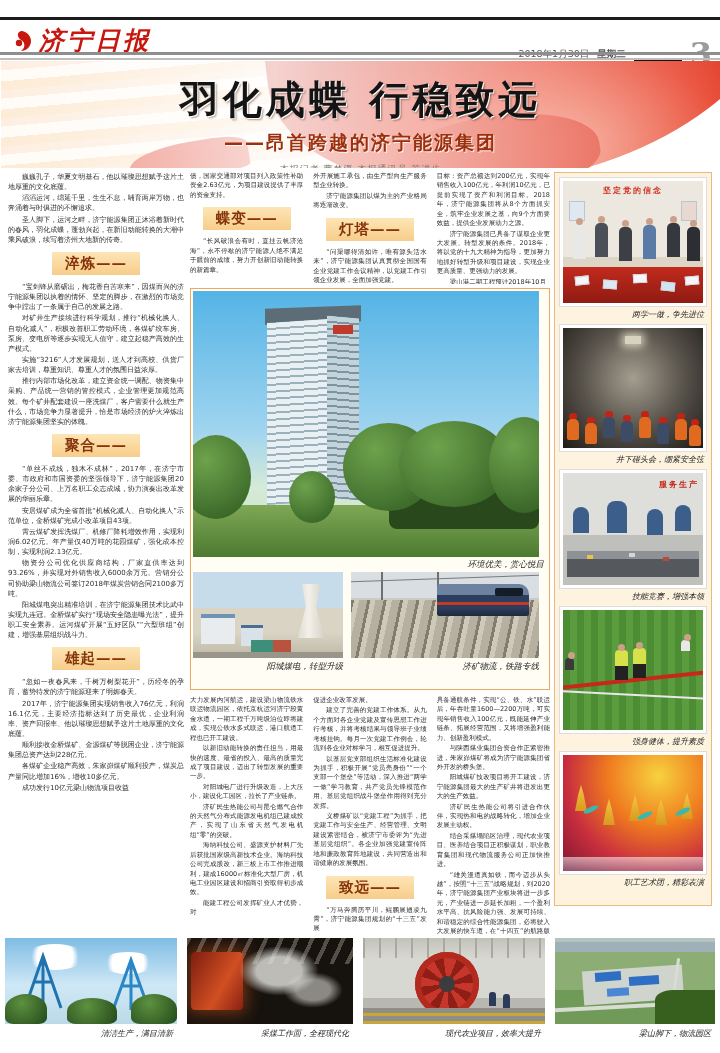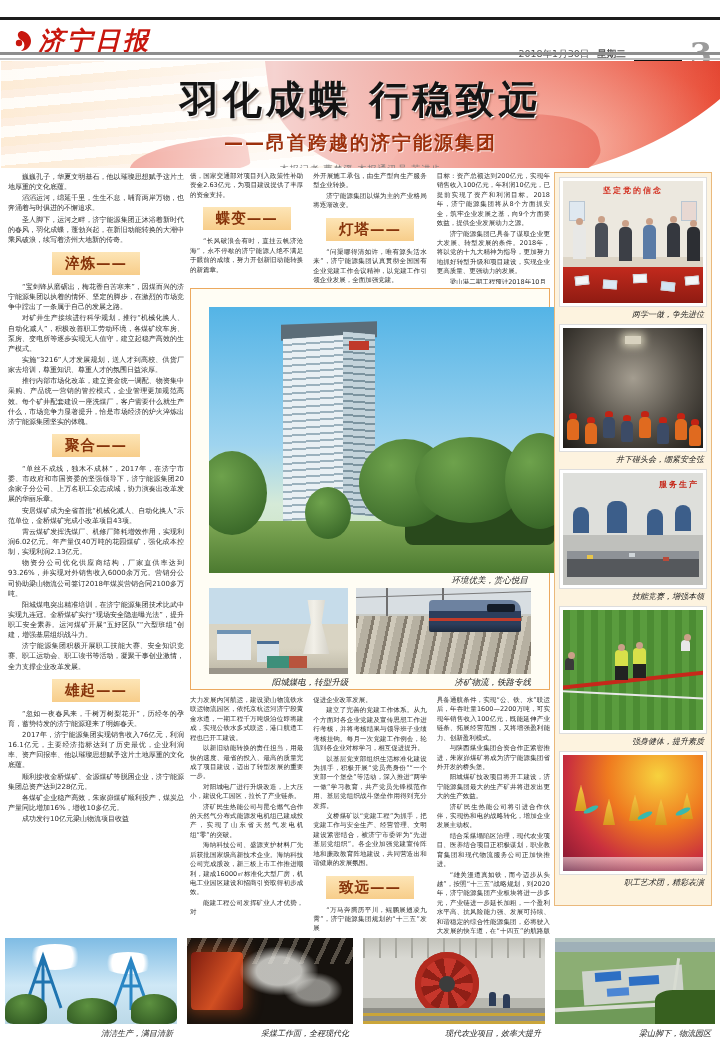--- a/index.html
+++ b/index.html
@@ -49,21 +49,21 @@
   .mid-top{position:absolute;left:190px;top:172px;width:360px;height:112px;display:flex;gap:10px;overflow:hidden;}
   .mid-bottom{position:absolute;left:190px;top:696px;width:360px;height:238px;display:flex;gap:10px;overflow:hidden;}
   .mcol{flex:1;overflow:hidden;}
   .mid-top .bt,.mid-bottom .bt{font-size:6.5px;}
   .badge{display:block;width:max-content;margin:7px auto;padding:2px 13px;
      background:linear-gradient(180deg,#fde5b6,#f7cd8a);color:#86330a;
      font-size:14.5px;font-weight:bold;letter-spacing:1px;}
 
   
   .photo-frame{position:absolute;left:190px;top:288px;width:360px;height:402px;border:1px solid #eca95f;
-     background:#fffdf4;padding:18px;box-sizing:border-box;}
+     background:#fffdf4;padding:2px;box-sizing:border-box;}
   .caption{font-family:"DejaVu Serif",serif;font-style:italic;font-size:8.5px;color:#1f1f1f;text-align:right;}
   .photo{position:relative;overflow:hidden;}
   .photo-main{width:346px;height:266px;background:linear-gradient(180deg,#54b4e6 0%,#9fd4ef 52%,#d5ead8 74%,#cadfb9 100%);}
   .cap-main{height:15px;line-height:15px;padding-right:3px;}
   .small-row{display:flex;gap:8px;height:86px;}
   .ph-yangcheng{width:150px;height:86px;background:linear-gradient(180deg,#c6dcea 0 42%,#d9d4c3 42% 70%,#bdb8a6 100%);}
   .ph-rail{width:188px;height:86px;background:linear-gradient(180deg,#d8dee2 0 30%,#c9cbc6 30% 55%,#aaa79b 100%);}
   .cap-row{display:flex;gap:8px;margin-top:2px;}
   .cap-row .caption{height:12px;line-height:12px;}
 
@@ -203,21 +203,20 @@
     <p class="bt">“宝剑锋从磨砺出，梅花香自苦寒来”，因煤而兴的济宁能源集团以执着的情怀、坚定的脚步，在激烈的市场竞争中蹚出了一条属于自己的发展之路。</p>
     <p class="bt">对矿井生产接续进行科学规划，推行“机械化换人、自动化减人”，积极改善职工劳动环境，各煤矿绞车房、泵房、变电所等逐步实现无人值守，建立起稳产高效的生产模式。</p>
     <p class="bt">实施“3216”人才发展规划，送人才到高校、供货厂家去培训，尊重知识、尊重人才的氛围日益浓厚。</p>
     <p class="bt">推行内部市场化改革，建立资金统一调配、物资集中采购、产品统一营销的管控模式，企业管理更加规范高效。每个矿井配套建设一座洗煤厂，客户需要什么就生产什么，市场竞争力显著提升，恰是市场经济的炉火淬炼出济宁能源集团坚实的体魄。</p>
     <span class="badge">聚合——</span>
     <p class="bt">“单丝不成线，独木不成林”，2017年，在济宁市委、市政府和市国资委的坚强领导下，济宁能源集团20余家子分公司、上万名职工众志成城，协力演奏出改革发展的华丽乐章。</p>
     <p class="bt">安居煤矿成为全省首批“机械化减人、自动化换人”示范单位，金桥煤矿完成小改革项目43项。</p>
     <p class="bt">霄云煤矿发挥洗煤厂、机修厂降耗增效作用，实现利润6.02亿元。年产量仅40万吨的花园煤矿，强化成本控制，实现利润2.13亿元。</p>
     <p class="bt">物资分公司优化供应商结构，厂家直供率达到93.26%，并实现对外销售收入6000余万元。营销分公司协助梁山物流公司签订2018年煤炭营销合同2100多万吨。</p>
     <p class="bt">阳城煤电突出精准培训，在济宁能源集团技术比武中实现九连冠。金桥煤矿实行“现场安全隐患曝光法”，提升职工安全素养。运河煤矿开展“五好区队”“六型班组”创建，增强基层组织战斗力。</p>
-    <p class="bt">济宁能源集团积极开展职工技能大赛、安全知识竞赛、职工运动会、职工读书等活动，凝聚干事创业激情，全力支撑企业改革发展。</p>
     <span class="badge">雄起——</span>
     <p class="bt">“忽如一夜春风来，千树万树梨花开”，历经冬的孕育，蓄势待发的济宁能源迎来了明媚春天。</p>
     <p class="bt">2017年，济宁能源集团实现销售收入76亿元，利润16.1亿元，主要经济指标达到了历史最优，企业利润率、资产回报率、他以璀璨思想赋予这片土地厚重的文化底蕴。</p>
     <p class="bt">顺利接收金桥煤矿、金源煤矿等脱困企业，济宁能源集团总资产达到228亿元。</p>
     <p class="bt">各煤矿企业稳产高效，朱家峁煤矿顺利投产，煤炭总产量同比增加16%，增收10多亿元。</p>
     <p class="bt">成功发行10亿元梁山物流项目收益</p>
   </div>
 
   <div class="mid-top">
     <div class="mcol">

